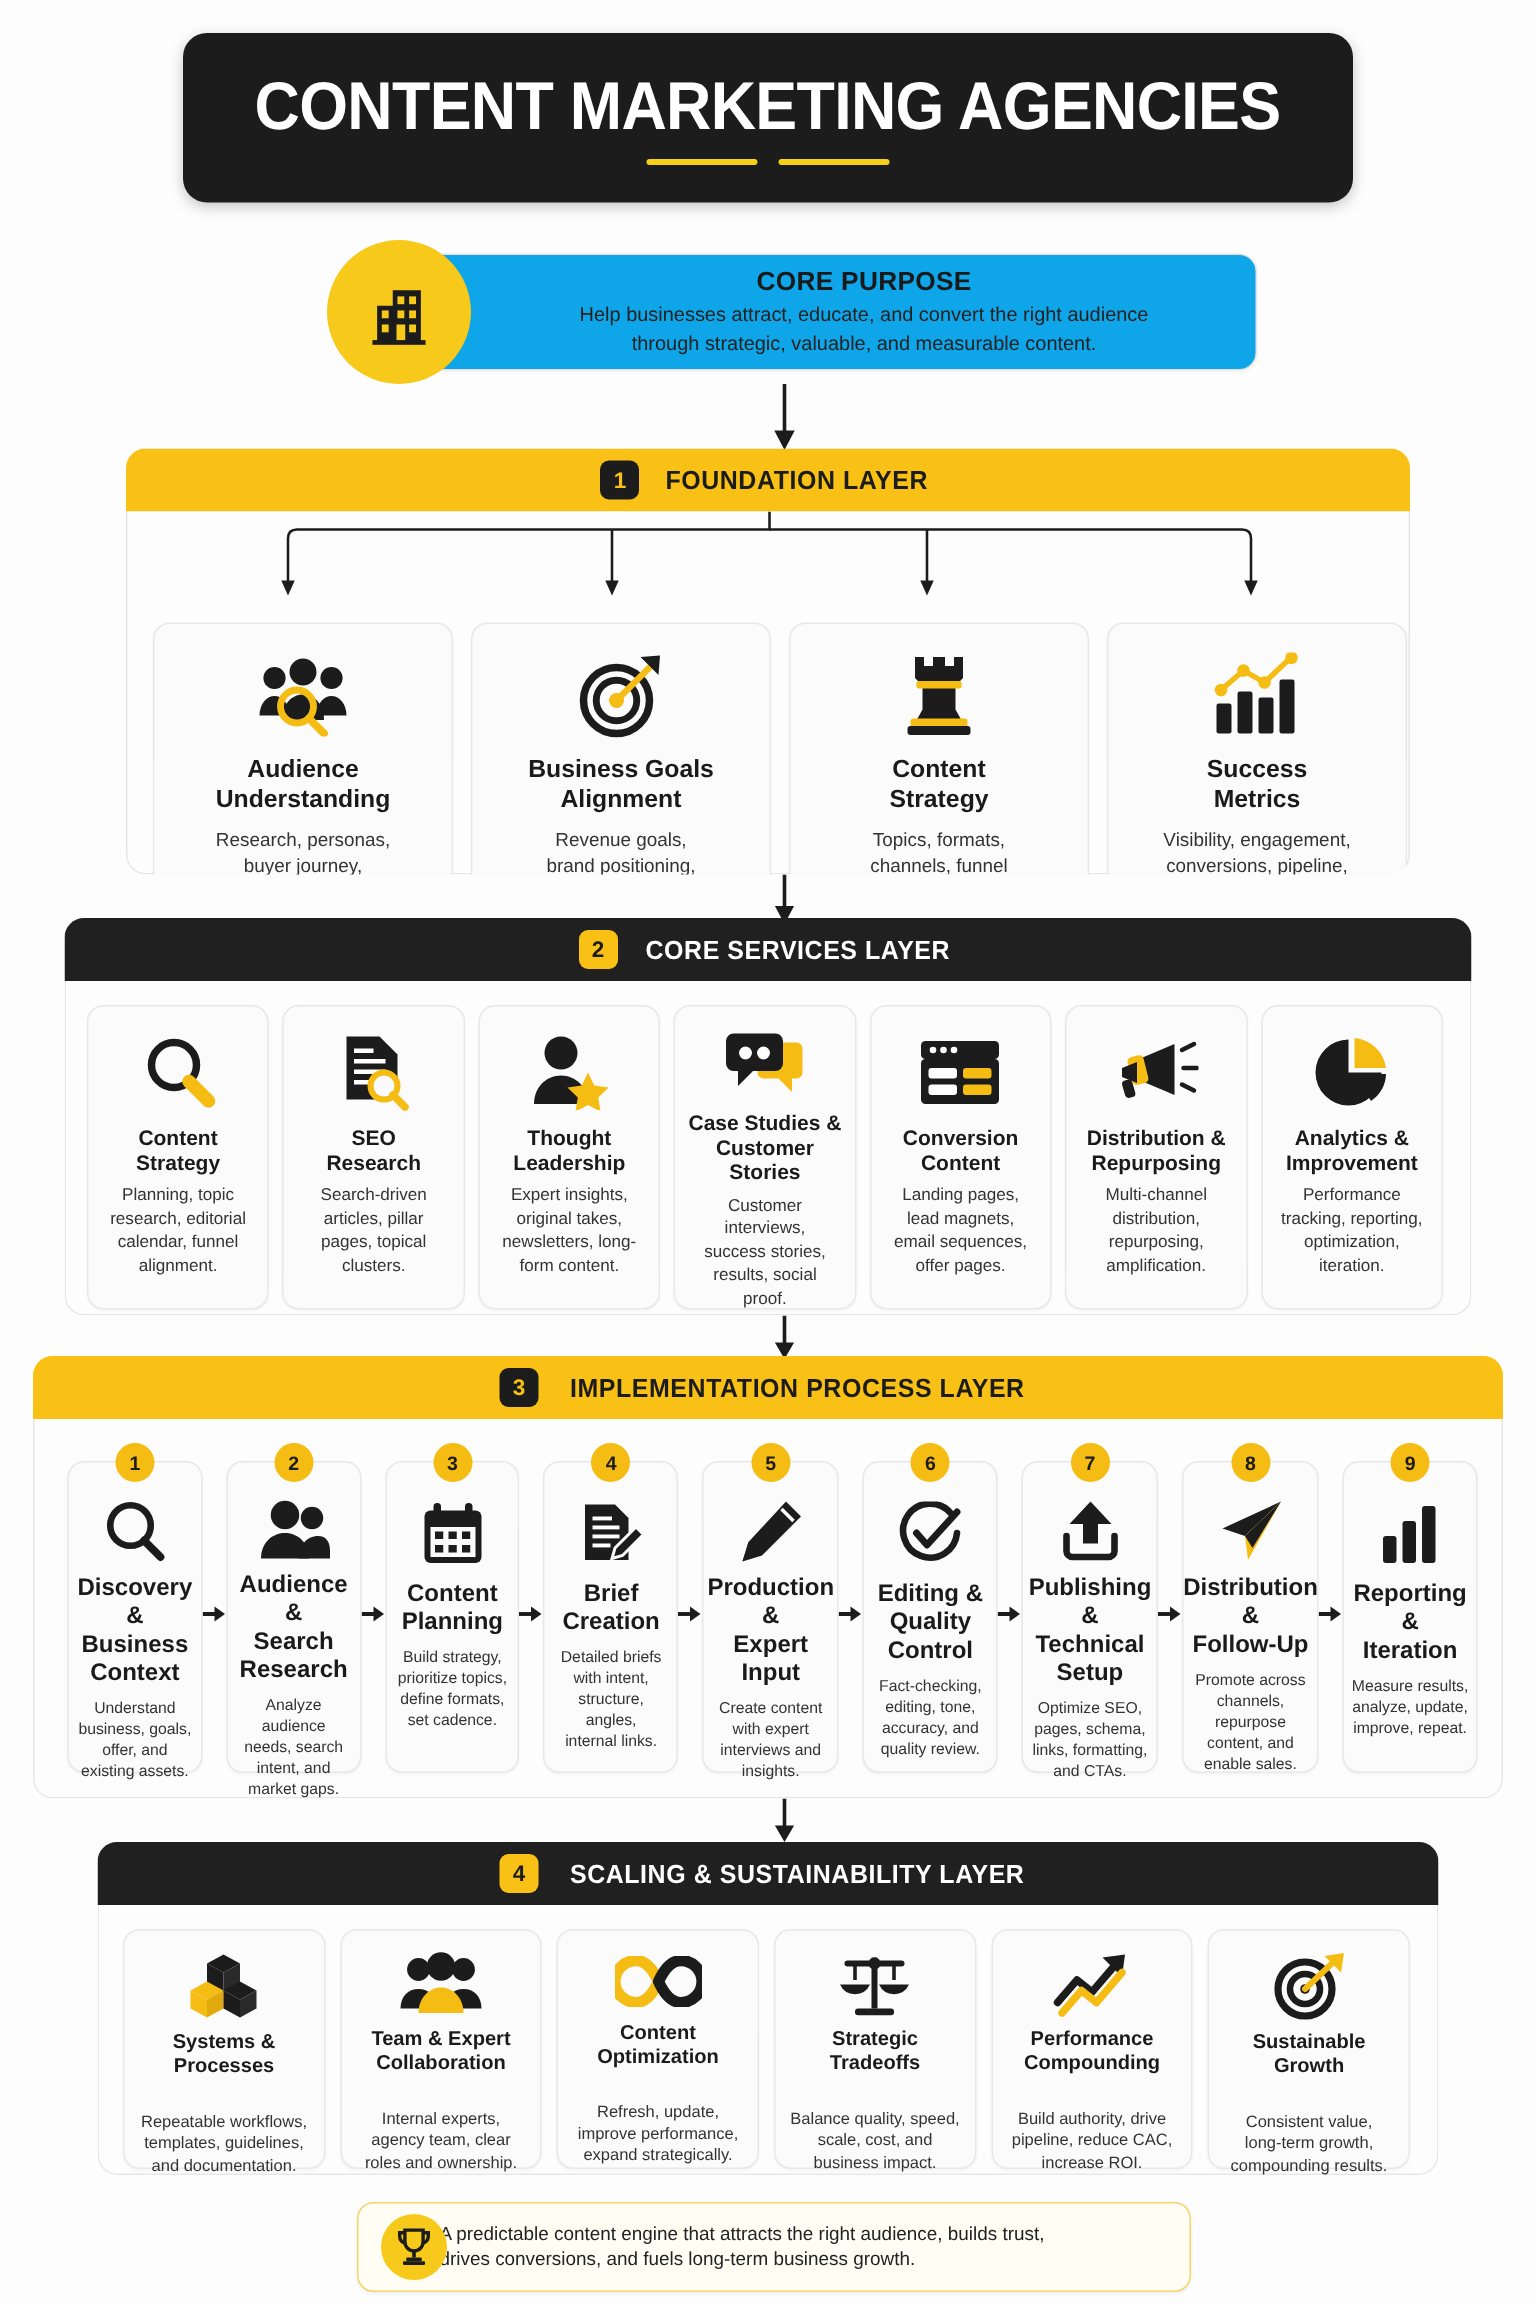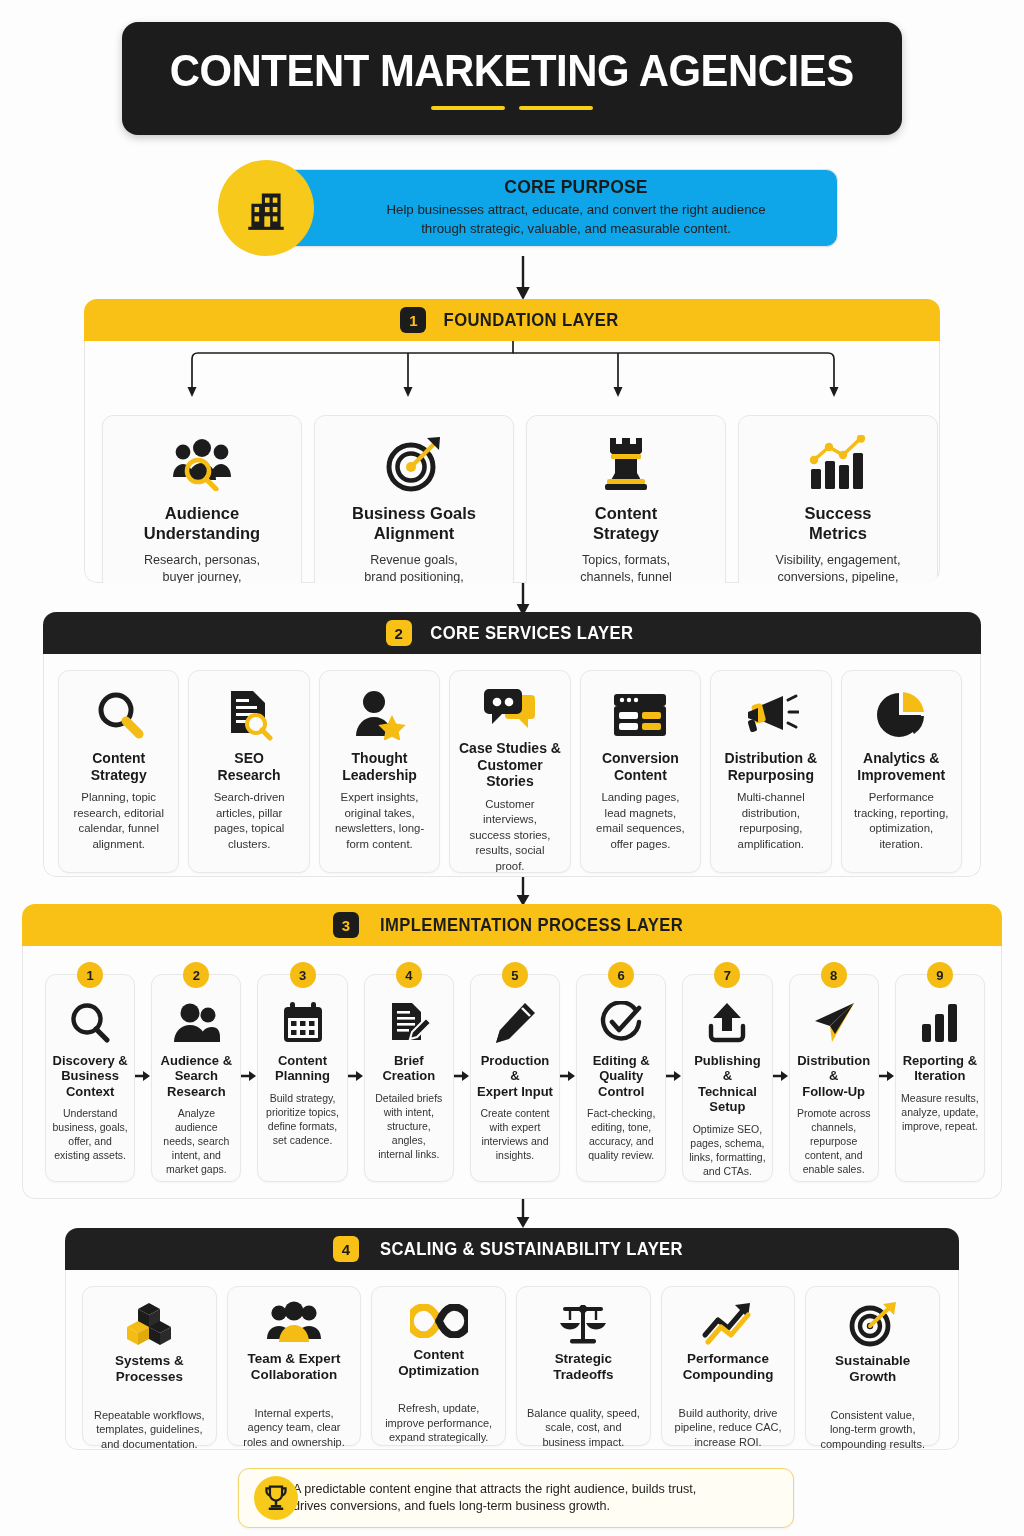--- a/index.html
+++ b/index.html
@@ -185,21 +185,21 @@
   .l2-row { position: absolute; left: 14px; top: 16px; width: 904px; display: flex; gap: 9px; }
   .l2-card { width: 122px; height: 203px; padding: 16px 7px 0; }
   .l2-card .card-icon { height: 56px; margin-bottom: 7px; }
   .l2-card .card-title { font-size: 14px; margin-bottom: 7px; }
   .l2-card .card-desc { font-size: 11.4px; }
 
   
   .l3-row { position: absolute; left: 22px; top: 28px; width: 940px; display: flex; align-items: flex-start; }
   .l3-card { width: 91px; height: 208px; padding: 24px 5px 0; }
   .l3-card .card-icon { height: 48px; margin-bottom: 6px; }
-  .l3-card .card-title { font-size: 13px; margin-bottom: 8px; }
+  .l3-card .card-title { font-size: 16px; margin-bottom: 8px; }
   .l3-card .card-desc { font-size: 10.5px; line-height: 1.33; }
   .step-badge {
     position: absolute;
     top: -13px; left: 50%;
     transform: translateX(-50%);
     width: 26px; height: 26px;
     border-radius: 50%;
     background: #F5BC14;
     color: #1c1c1c;
     font-size: 13px;

